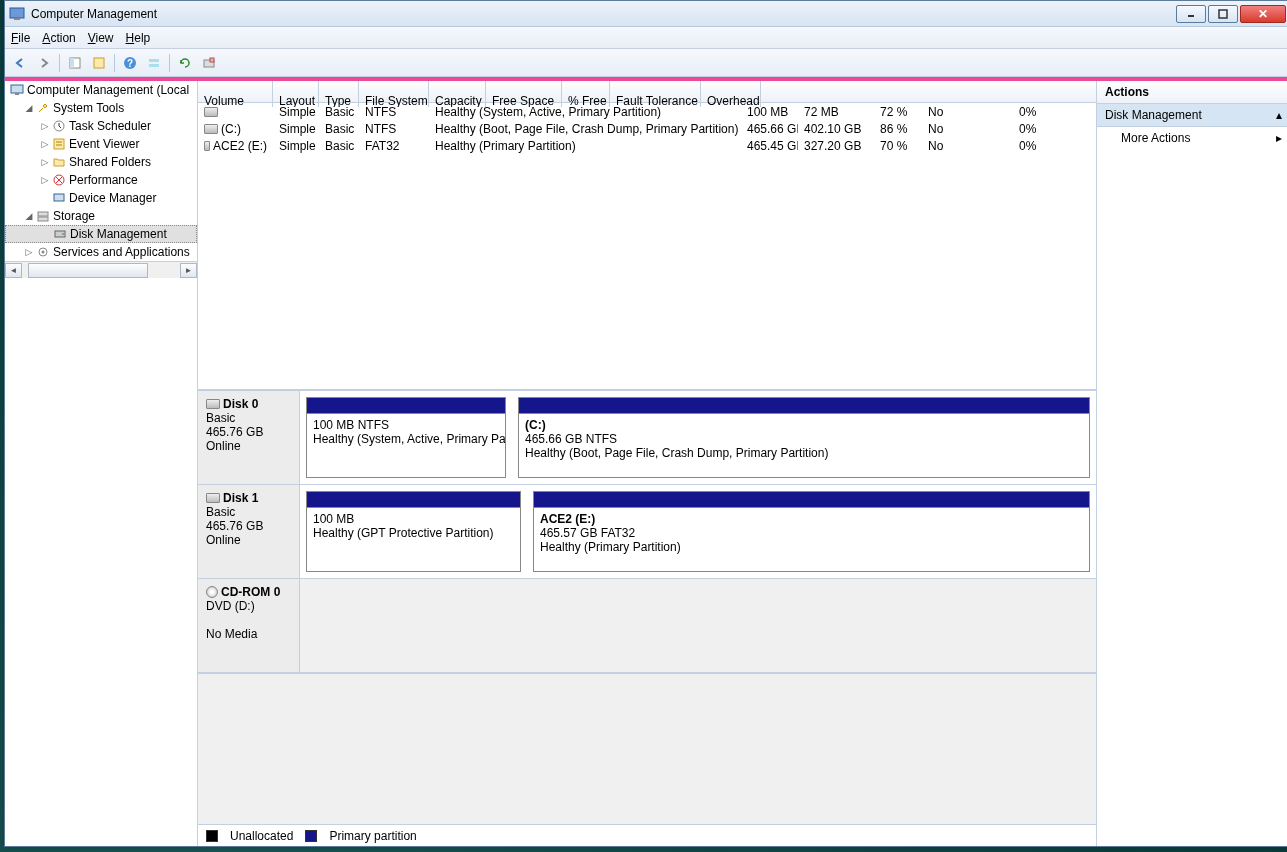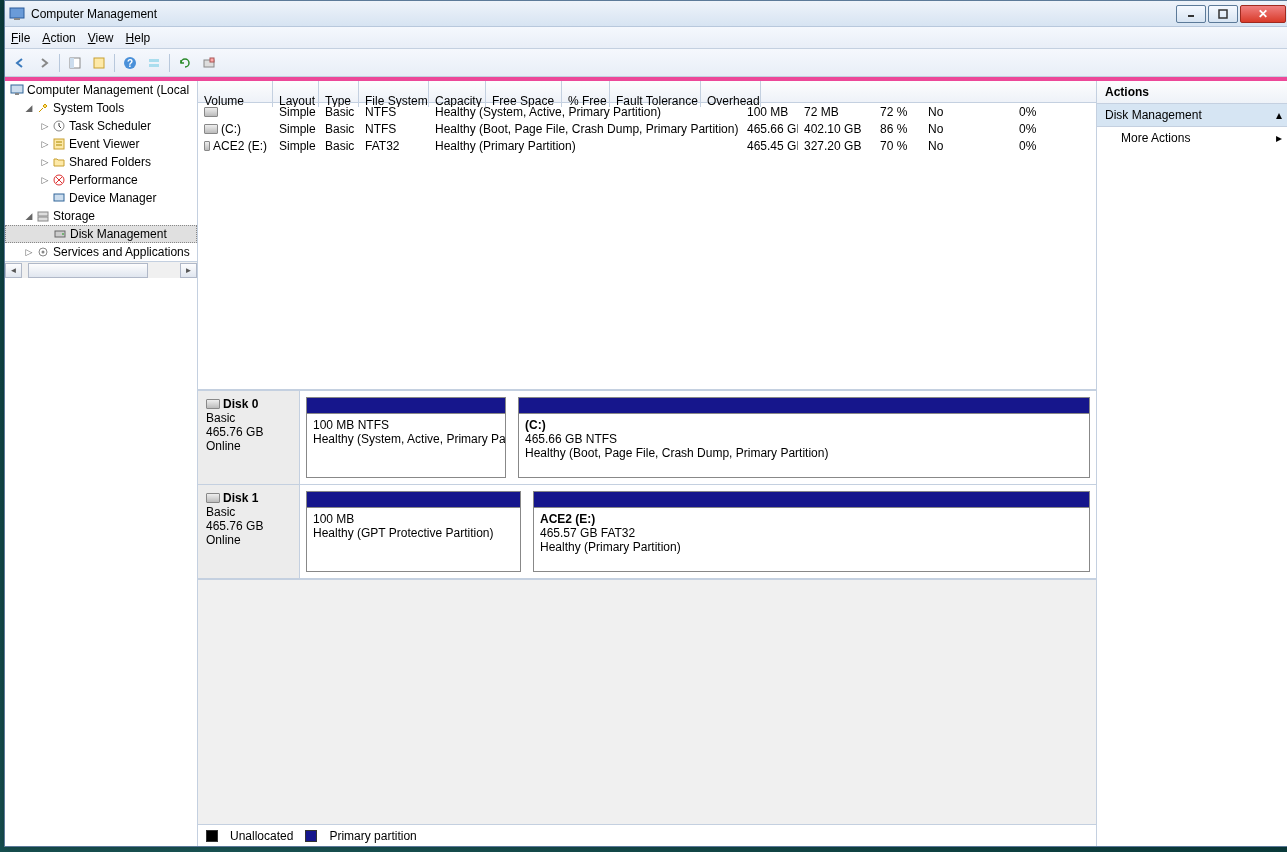--- a/index.html
+++ b/index.html
@@ -363,20 +363,32 @@
                 <div class="partition" style="width:557px">
                   <div class="part-bar"></div>
                   <div class="part-body">
                     <div class="pname">ACE2  (E:)</div>
                     <div>465.57 GB FAT32</div>
                     <div>Healthy (Primary Partition)</div>
                   </div>
                 </div>
               </div>
             </div>
+            <div class="disk-row" style="min-height: 94px;">
+              <div class="disk-label">
+                <div class="dname">
+                  <span class="cd-icon"></span>
+                  <span>CD-ROM 0</span>
+                </div>
+                <div>DVD (D:)</div>
+                <div>&nbsp;</div>
+                <div>No Media</div>
+              </div>
+              <div class="disk-parts" style="background:#f0f0f0"></div>
+            </div>
           </div>
         <div style="height:120px;background:#f0f0f0;border-top:1px solid #c4d0e0"></div>
       </div>
 
       <div class="legend">
         <div class="legend-item">
             <span class="legend-sw" style="background:#000"></span>
             <span>Unallocated</span>
           </div>
         <div class="legend-item">

